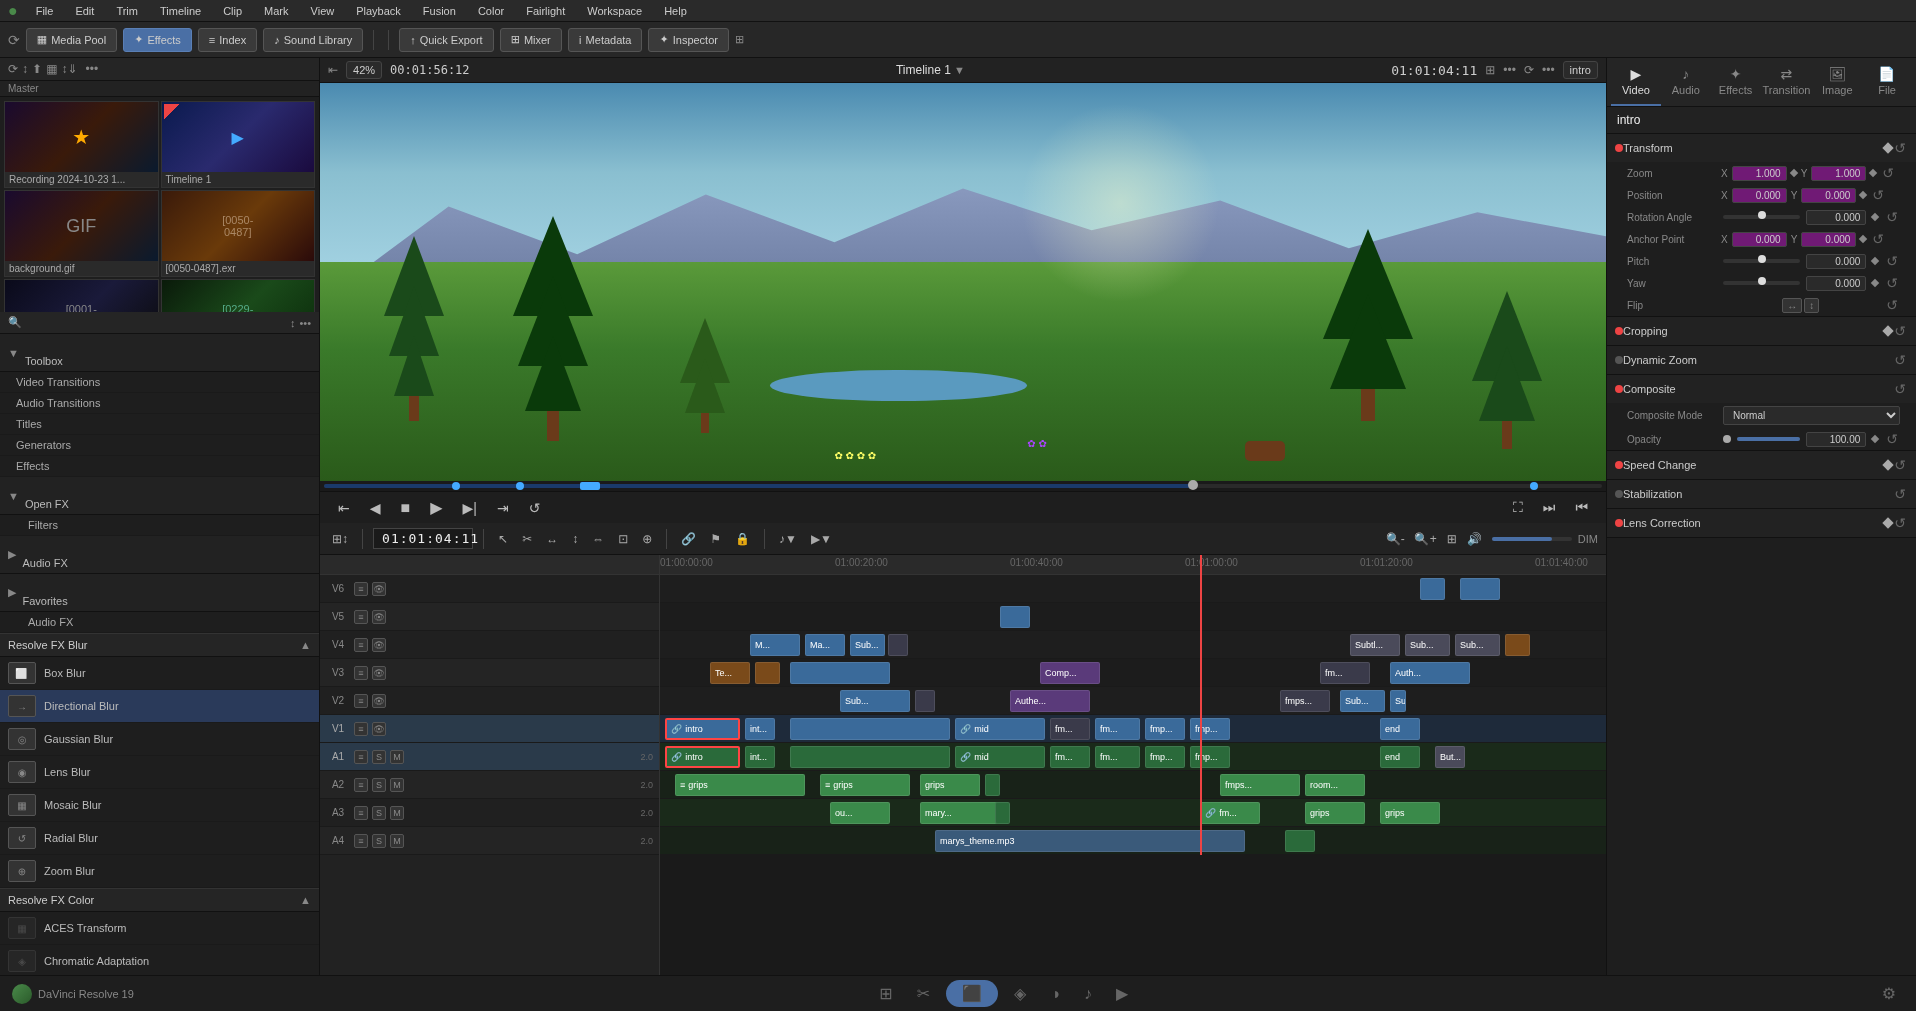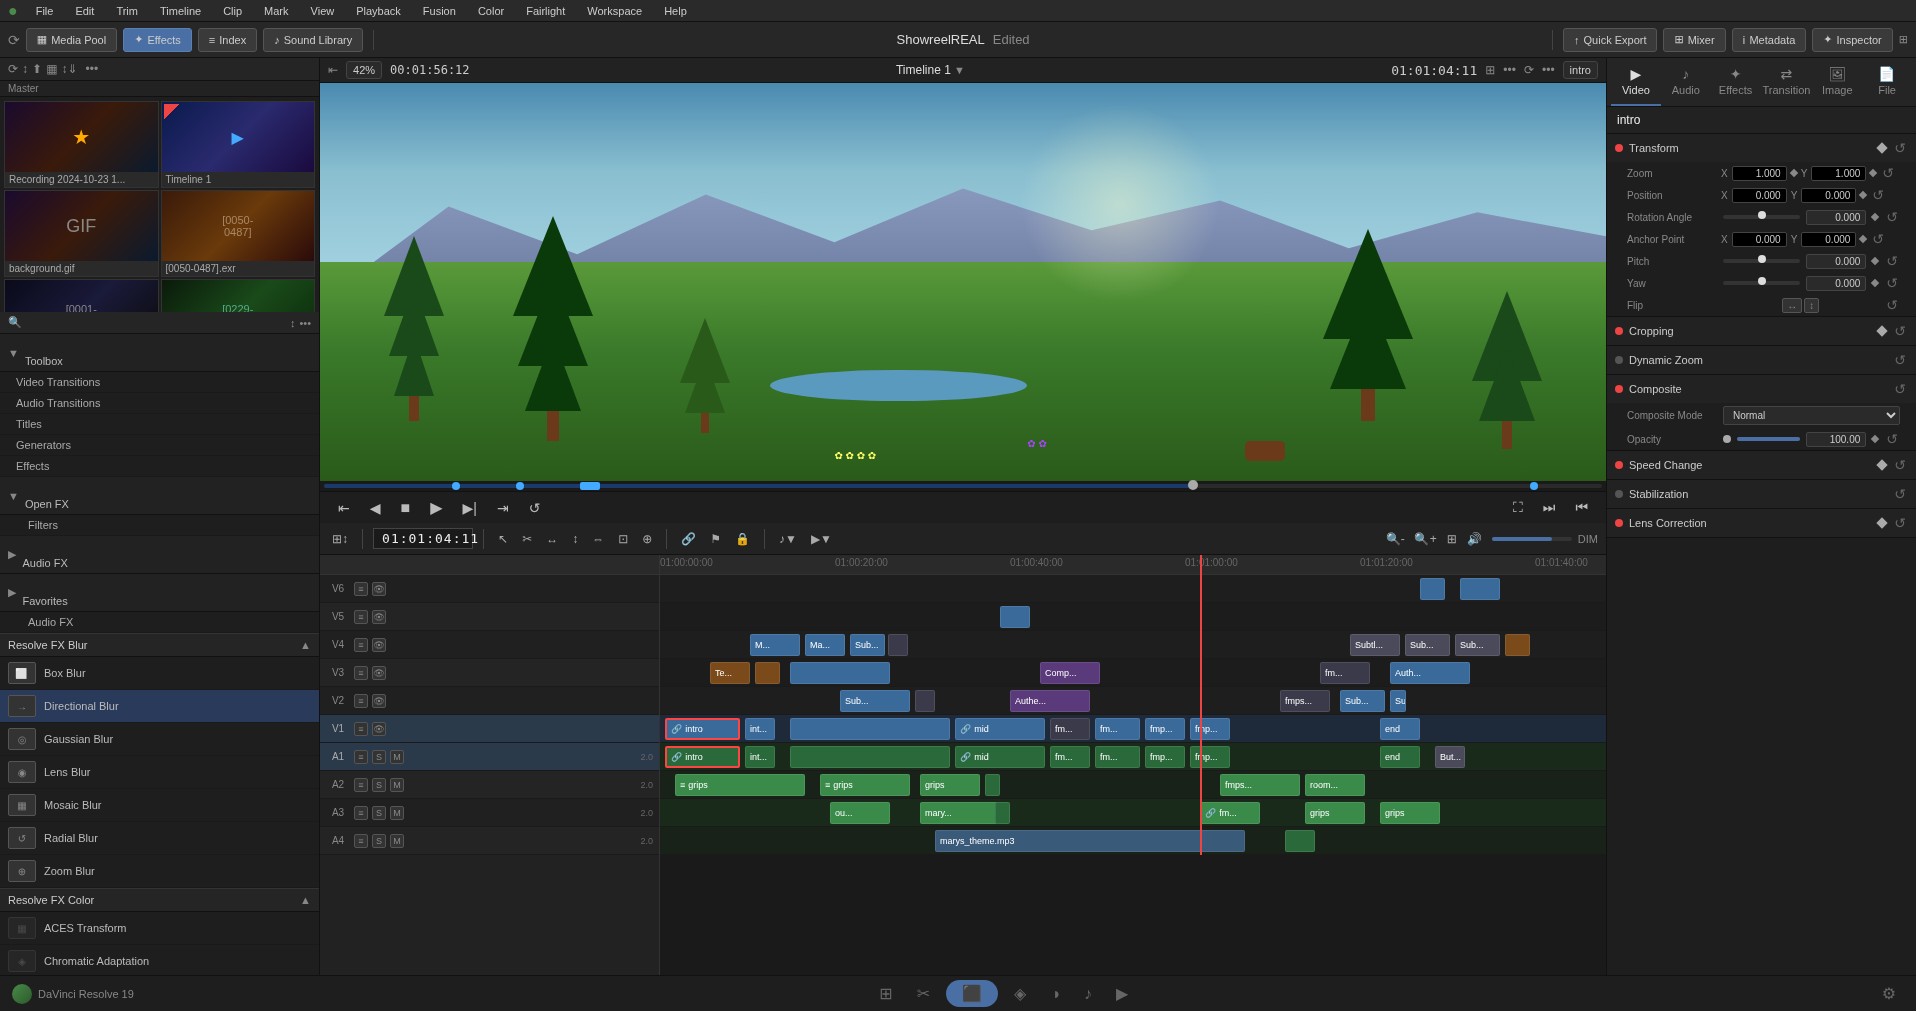--- a/index.html
+++ b/index.html
@@ -469,21 +469,20 @@
       overflow-y: auto;
     }
     .inspector-section {
       border-bottom: 1px solid #111;
     }
     .inspector-section-header {
       display: flex;
       align-items: center;
       padding: 6px 8px;
       cursor: pointer;
-      gap: 6px;
       background: #222;
     }
     .section-dot {
       width: 8px;
       height: 8px;
       border-radius: 50%;
       background: #e44;
       flex-shrink: 0;
     }
     .section-dot.off { background: #555; }
@@ -501,21 +500,21 @@
       padding: 3px 16px 3px 20px;
       gap: 6px;
     }
     .inspector-label {
       color: #888;
       font-size: 10px;
       width: 90px;
       flex-shrink: 0;
     }
     .inspector-value {
-      background: #000000;
+      background: #701a75;
       border: 1px solid #444;
       color: #ccc;
       font-size: 10px;
       padding: 1px 5px;
       width: 60px;
       text-align: right;
       border-radius: 2px;
     }
     .inspector-slider-row {
       display: flex;
@@ -708,24 +707,20 @@
   </div>
   <div class="toolbar-btn">
     <span>≡</span>
     <span>Index</span>
   </div>
   <div class="toolbar-btn">
     <span>♪</span>
     <span>Sound Library</span>
   </div>
   <div class="toolbar-divider"></div>
-  <div class="title-center">
-    <span style="font-weight:500;">ShowreelREAL</span>
-    <span style="color:#888;">Edited</span>
-  </div>
   <div class="toolbar-divider"></div>
   <div class="toolbar-btn">
     <span>↑</span>
     <span>Quick Export</span>
   </div>
   <div class="toolbar-btn">
     <span>⊞</span>
     <span>Mixer</span>
   </div>
   <div class="toolbar-btn">

